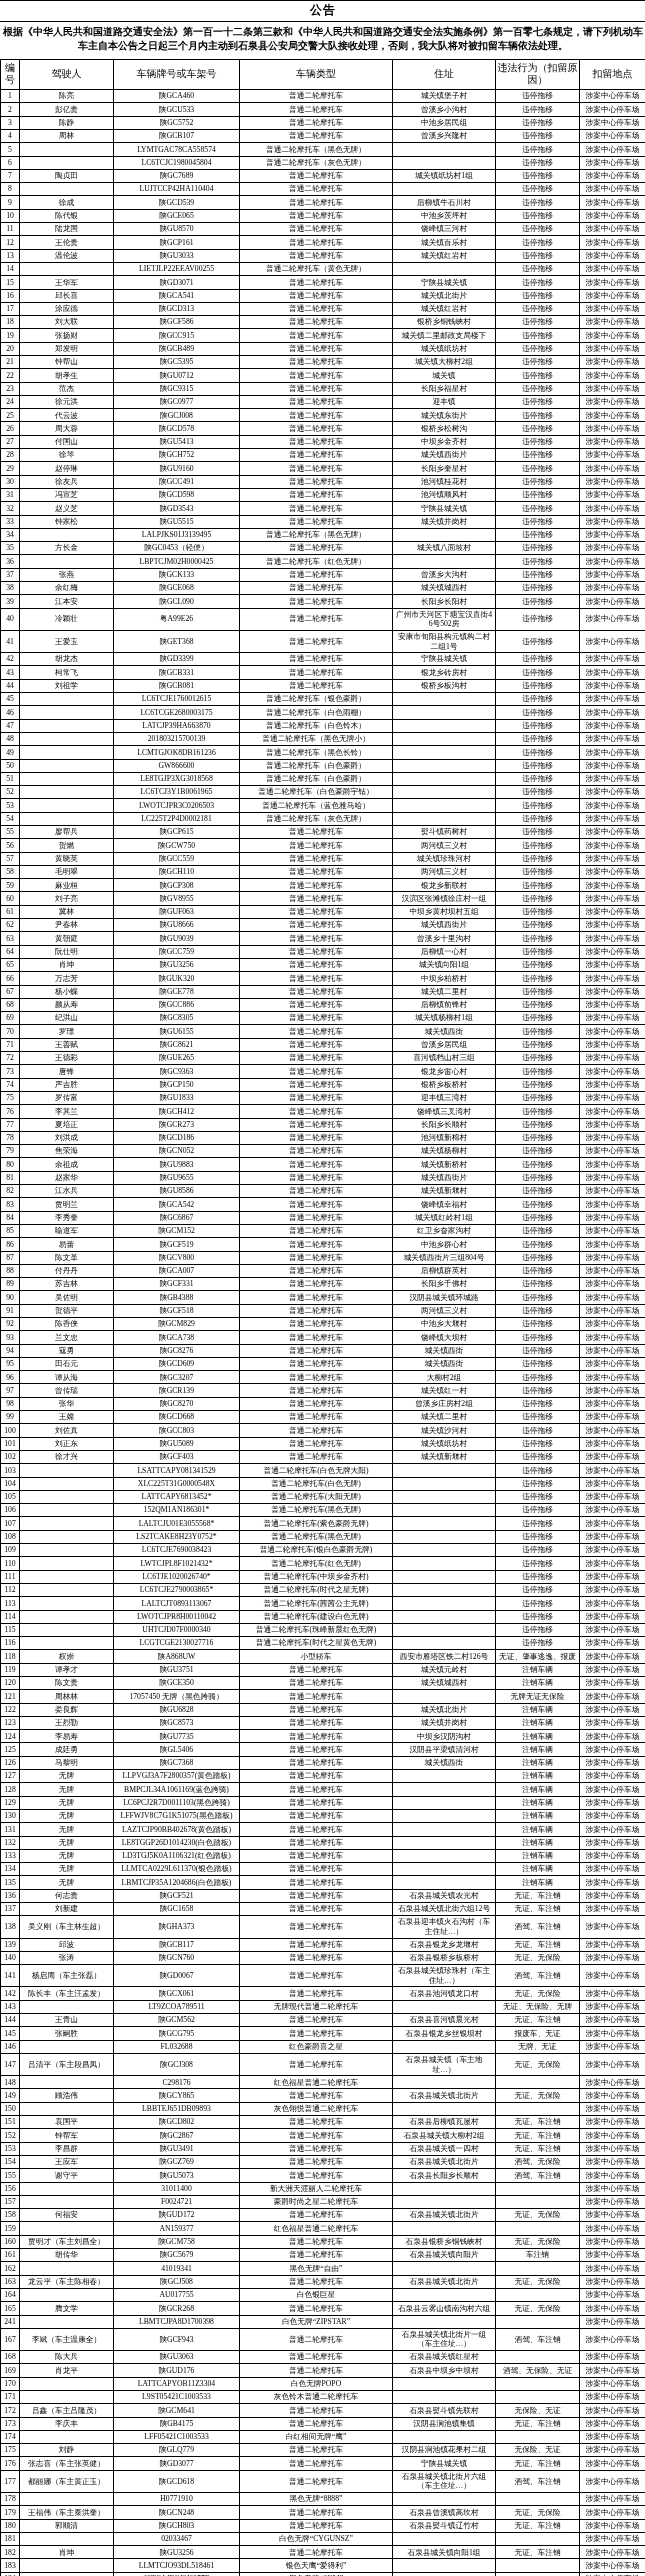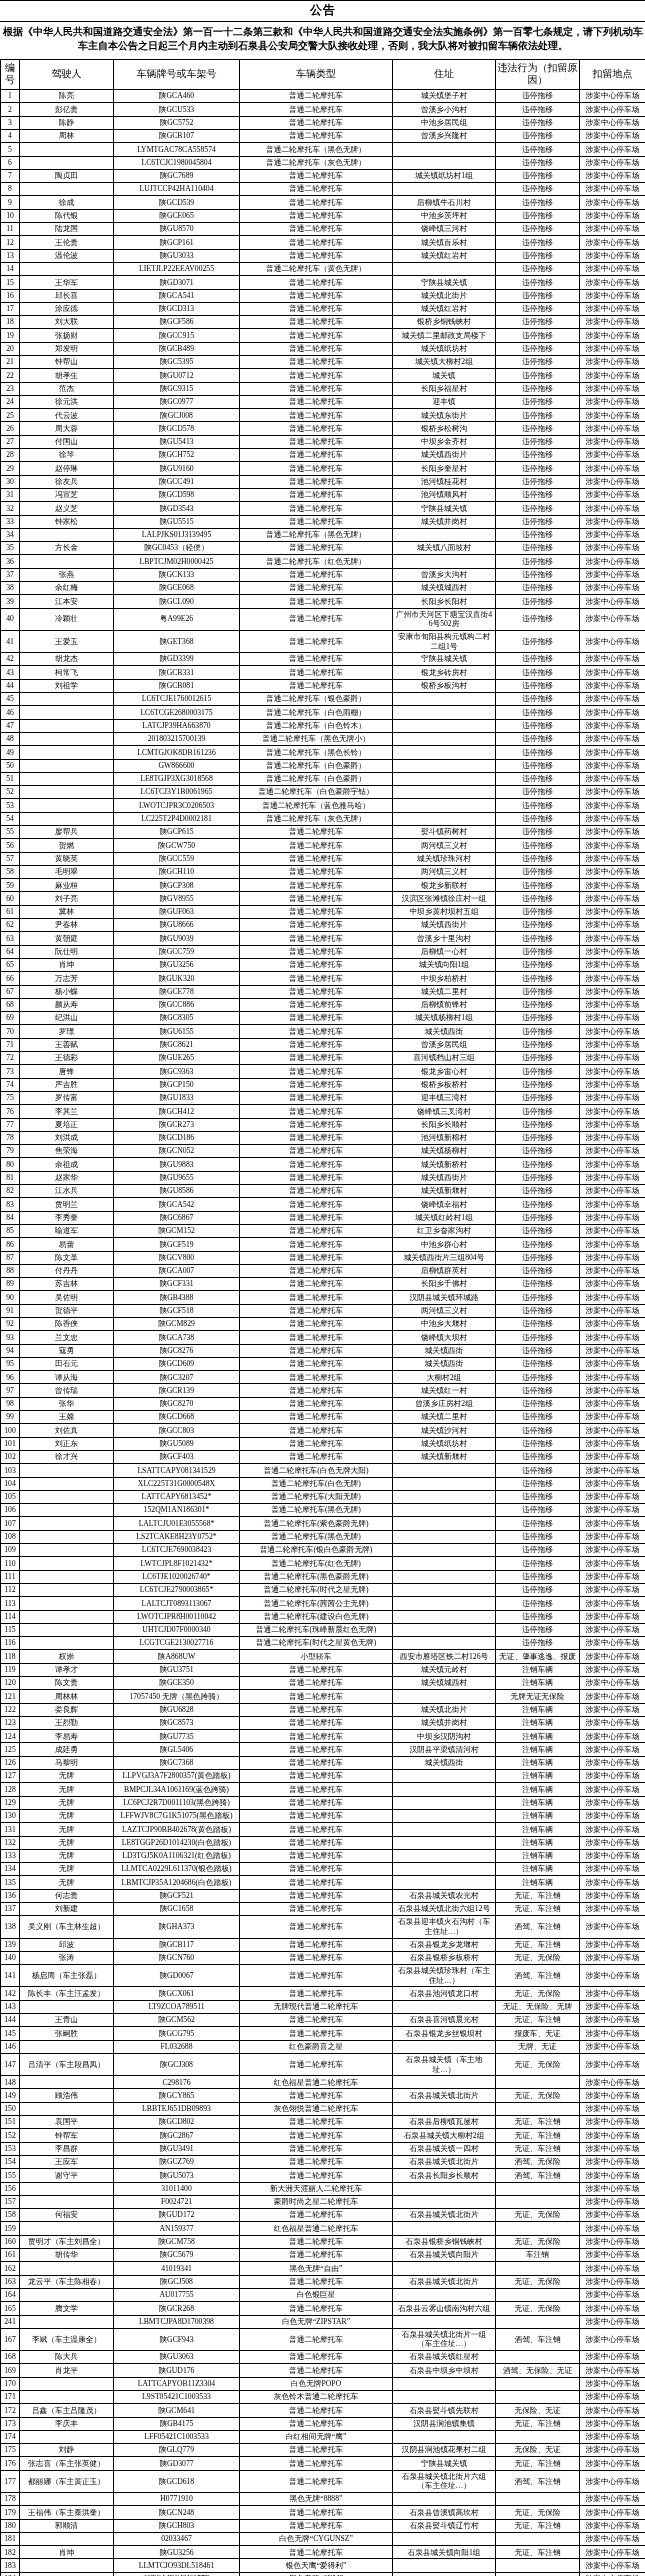--- a/index.html
+++ b/index.html
@@ -1038,21 +1038,21 @@
           <td>LWTCJPL8F1021432*</td>
           <td>普通二轮摩托车(红色无牌)</td>
           <td></td>
           <td>违停拖移</td>
           <td>涉案中心停车场</td>
         </tr>
         <tr>
           <td>111</td>
           <td></td>
           <td>LC6TJE1020026740*</td>
-          <td>普通二轮摩托车(黑色豪爵无牌)</td>
+          <td>普通二轮摩托车(中坝乡金齐村)</td>
           <td></td>
           <td>违停拖移</td>
           <td>涉案中心停车场</td>
         </tr>
         <tr>
           <td>112</td>
           <td></td>
           <td>LC6TCJE2790003865*</td>
           <td>普通二轮摩托车(时代之星无牌)</td>
           <td></td>

